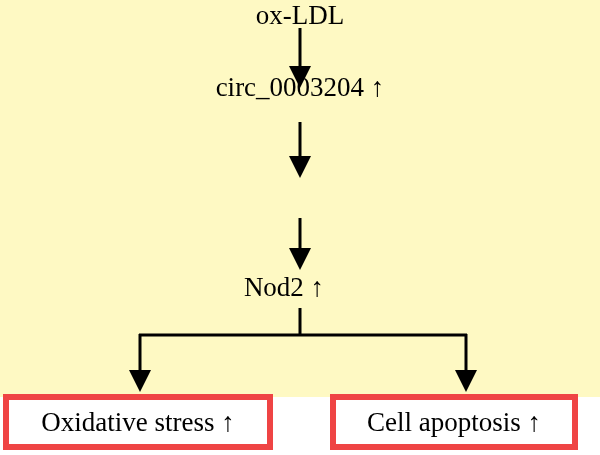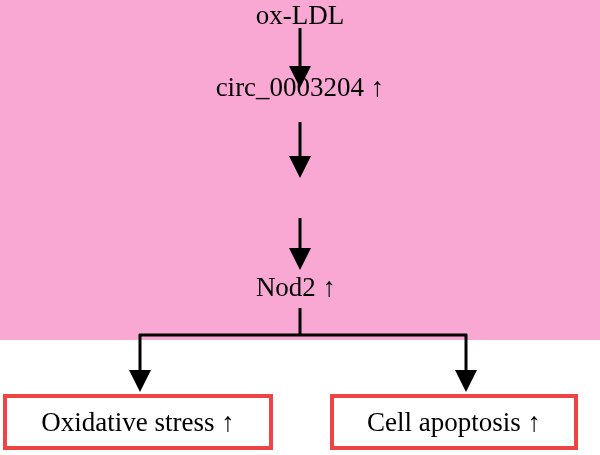--- a/index.html
+++ b/index.html
@@ -10,22 +10,22 @@
   body {
     width: 600px;
     height: 455px;
     font-family: "Liberation Serif", "DejaVu Serif", serif;
     color: #000000;
     overflow: hidden;
   }
   #diagram {
     position: relative;
     width: 600px;
-    height: 340px;
-    background: #f9a8d4;
+    height: 397px;
+    background: #fef9c3;
   }
   #diagram svg {
     position: absolute;
     top: 0;
     left: 0;
     width: 600px;
     height: 455px;
   }
   .node-label {
     position: absolute;
@@ -36,38 +36,38 @@
     white-space: nowrap;
     text-align: center;
     letter-spacing: 0px;
   }
   .node-plain {
     transform: translateX(-50%);
   }
   .box-node {
     position: absolute;
     box-sizing: border-box;
-    border: 4px solid #ef4444;
+    border: 6px solid #ef4444;
     background: #ffffff;
     display: flex;
     align-items: center;
     justify-content: center;
   }
   .box-label {
     font-family: "Liberation Serif", "DejaVu Serif", serif;
     font-size: 27px;
     line-height: 30px;
     color: #000000;
     white-space: nowrap;
   }
   
   #node-oxldl   { left: 300px; top: 0px; }
   #node-circ    { left: 300px; top: 72px; }
   #node-mir     { left: 300px; top: 182px; }
-  #node-nod2    { left: 296px; top: 272px; }
+  #node-nod2    { left: 284px; top: 272px; }
   #box-oxidative { left: 3px;   top: 394px; width: 270px; height: 56px; }
   #box-apoptosis { left: 330px; top: 394px; width: 248px; height: 56px; text-align: right; }
 </style>
 </head>
 <body>
 
 <div id="diagram">
 
   <svg viewBox="0 0 600 455">
 

